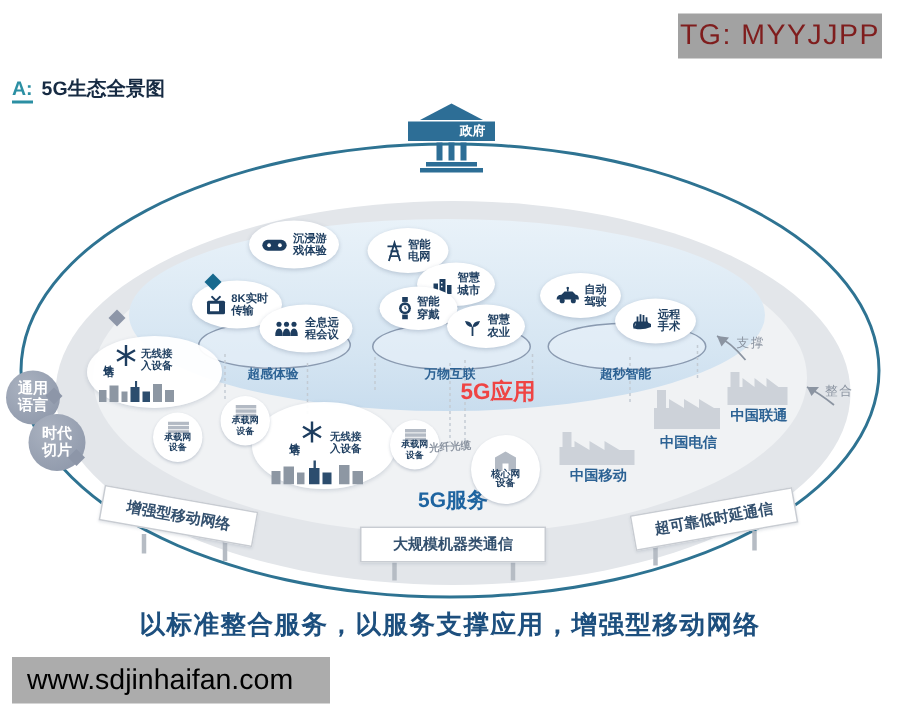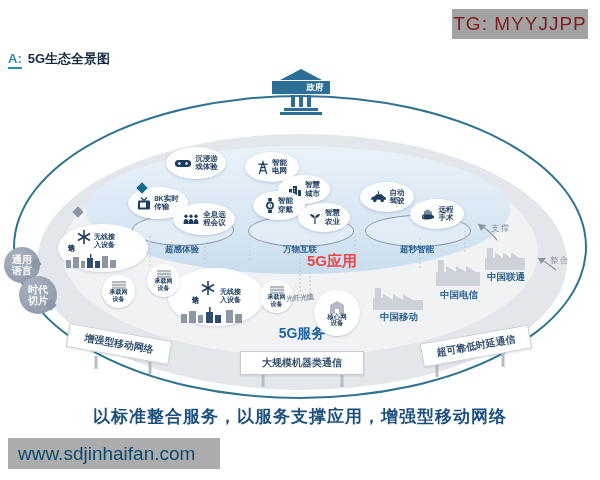--- a/index.html
+++ b/index.html
@@ -35,21 +35,21 @@
   .stdbox{position:absolute;background:#fff;border:1px solid #c8ccd2;box-shadow:0 1px 2px rgba(60,80,110,0.15);
           display:flex;align-items:center;justify-content:center;font-size:10px;font-weight:bold;color:#33506e;white-space:nowrap;}
   .rel{position:absolute;font-size:8.5px;color:#8b94a1;letter-spacing:1px;}
   #title{position:absolute;left:8px;top:50px;font-size:13px;font-weight:bold;}
   #title .pfx{color:#2b8fa3;border-bottom:2px solid #2b8fa3;padding-bottom:1px;margin-right:6px;}
   #title .txt{color:#172b43;}
   #slogan{position:absolute;left:0;top:405px;width:600px;text-align:center;font-size:17px;font-weight:bold;
           color:#1d4f7e;letter-spacing:1px;}
   #tgbadge{position:absolute;left:452px;top:9px;width:136px;height:30px;background:#a2a2a2;color:#7f1d1d;
            font-size:19px;display:flex;align-items:center;justify-content:center;letter-spacing:1px;}
-  #sitemark{position:absolute;left:8px;top:438px;width:212px;height:31px;background:#acacac;color:#0c4a6e;
+  #sitemark{position:absolute;left:8px;top:438px;width:212px;height:31px;background:#acacac;color:#000000;
             font-size:19px;line-height:31px;padding-left:10px;box-sizing:border-box;}
   #gov{position:absolute;left:279px;top:69px;width:44px;height:48px;display:flex;flex-direction:column;align-items:center;}
   #gov .roof{width:0;height:0;border-left:21px solid transparent;border-right:21px solid transparent;
              border-bottom:11px solid #2d6e96;}
   #gov .banner{margin-top:1px;width:30px;height:13px;background:#2d6e96;color:#fff;font-size:8.5px;font-weight:bold;
                display:flex;align-items:center;justify-content:center;padding-left:28px;}
   #gov .cols{margin-top:1px;display:flex;gap:4px;}
   #gov .col{width:4px;height:12px;background:#2d6e96;}
   #gov .base1{margin-top:1px;width:34px;height:3px;background:#2d6e96;}
   #gov .base2{margin-top:1px;width:42px;height:3px;background:#2d6e96;}

